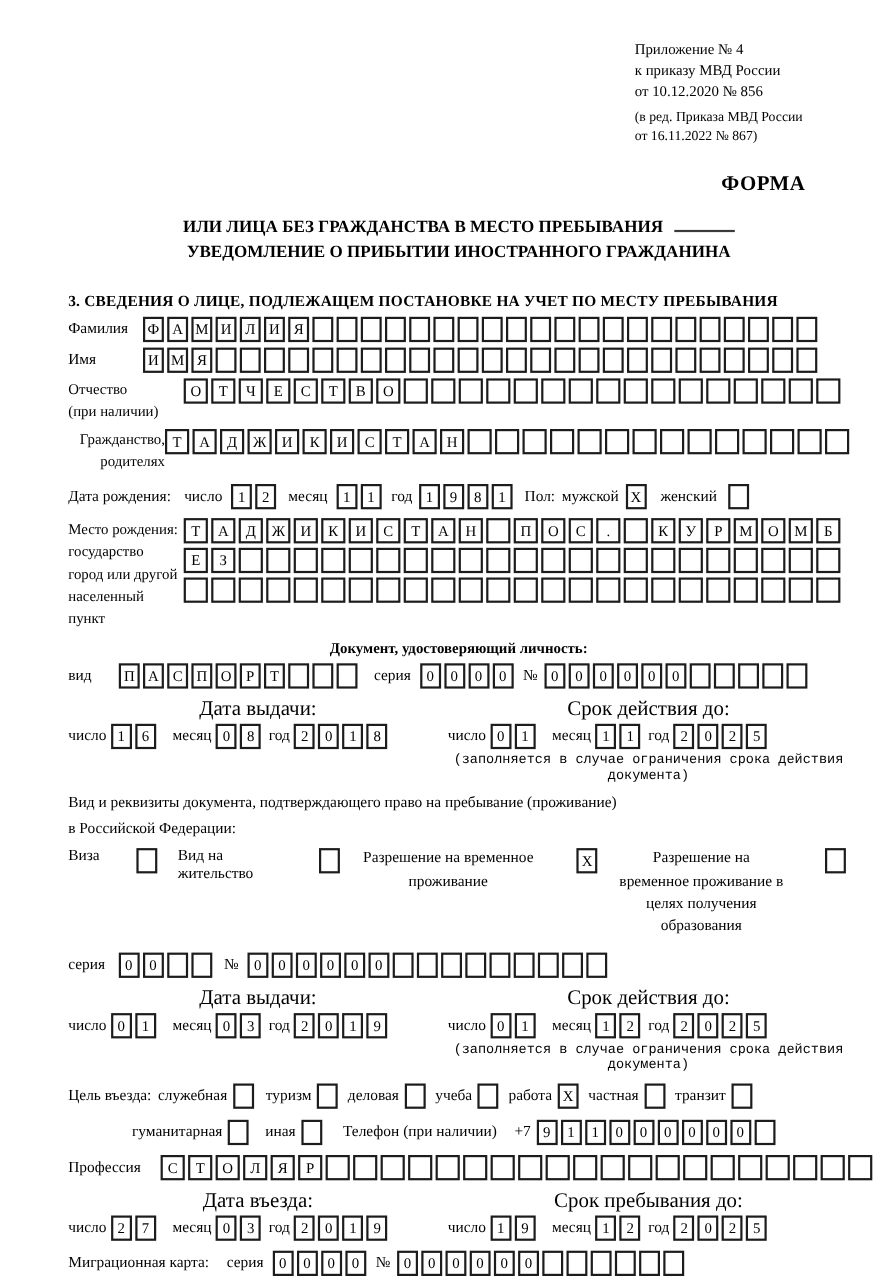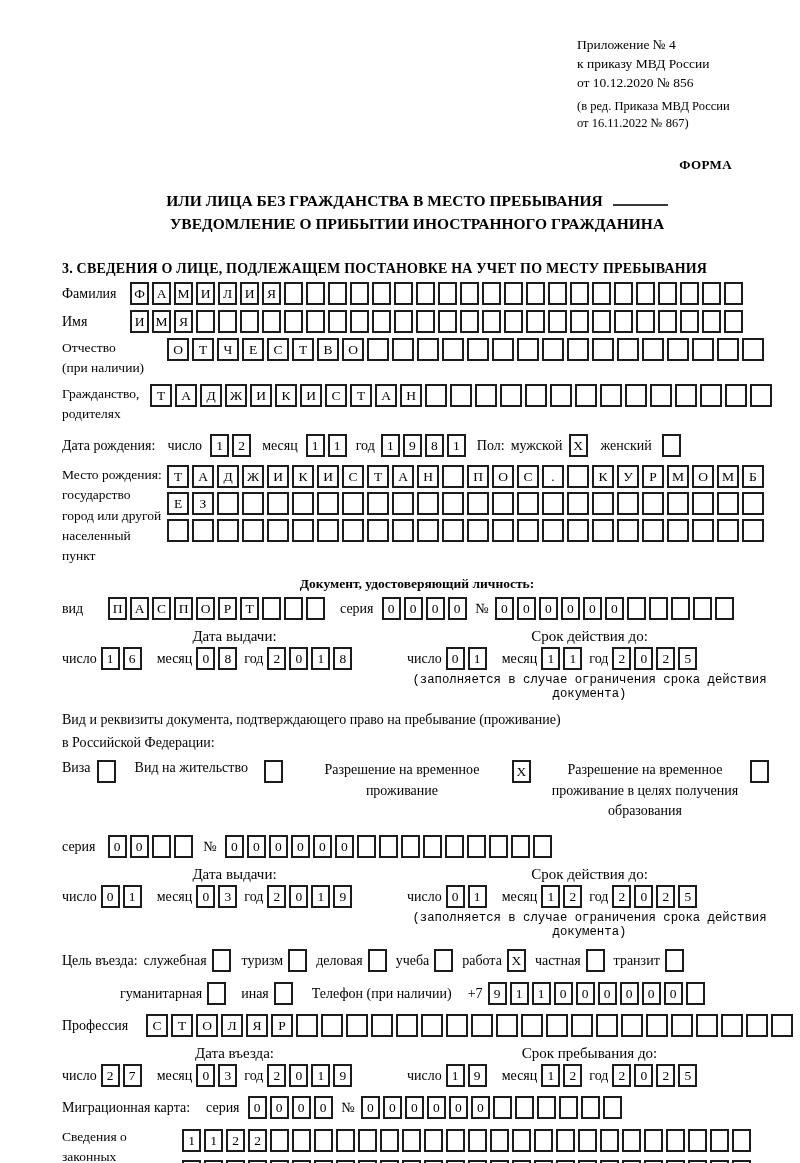--- a/index.html
+++ b/index.html
@@ -4,58 +4,58 @@
 <style>
   * { box-sizing: border-box; margin: 0; padding: 0; }
   html,body { background:#888; }
   body { width:800px; margin:0 auto; font-family:"Liberation Serif", serif; color:#000; }
   .page { width:800px; min-height:1163px; background:#fff; padding:36px 28px 24px 62px; }
 
   
   .hdr { margin-left:auto; width:195px; font-size:13.5px; line-height:1.4; }
   .hdr .small { font-size:12.5px; }
   .hdr .gap { height:5px; }
-  .forma { text-align:right; font-weight:bold; font-size:13px; margin:24px 40px 0 0; letter-spacing:.4px; }
+  .forma { text-align:right; font-weight:bold; font-size:19px; margin:24px 40px 0 0; letter-spacing:.4px; }
 
   .title { text-align:center; font-weight:bold; font-size:15.5px; line-height:1.5; margin-top:16px; }
   .blank-line { display:inline-block; width:55px; height:13px; border-bottom:2px solid #3a3a3a; margin-left:10px; }
 
   .sec { font-weight:bold; font-size:14px; margin-top:26px; letter-spacing:.2px; }
 
   .row { display:flex; align-items:center; margin-top:5px; }
   .row.start { align-items:flex-start; }
   .lbl { font-size:14px; flex:none; }
   .lbl2 { font-size:13.5px; line-height:1.5; }
 
   .cells { display:flex; flex:none; }
   .cell { flex:none; width:19px; height:23px; border:2px solid #1c1c1c; margin-right:3px;
           font-size:13.5px; line-height:19px; text-align:center; }
   .cells.wide .cell { width:22px; }
 
-  .w68 { width:68px; } .w88 { width:88px; } .w103 { width:105px; } .w118 { width:120px; }
+  .w68 { width:68px; } .w88 { width:88px;text-align:right; } .w103 { width:105px; } .w118 { width:120px; }
   .ml6 { margin-left:6px; } .ml8 { margin-left:8px; } .ml10 { margin-left:10px; }
   .ml12 { margin-left:12px; } .ml16 { margin-left:16px; }
   .stack { display:flex; flex-direction:column; }
   .stack .cells { margin-top:4px; }
   .stack .cells:first-child { margin-top:0; }
 
   .center-bold { text-align:center; font-weight:bold; font-size:13.5px; margin-top:10px; }
 
   .date-pair { display:flex; margin-top:8px; }
   .date-col-l { flex:none; width:345px; }
   .date-col-r { flex:1; }
-  .date-head { text-align:center; font-size:15px; margin-bottom:2px; }
+  .date-head { text-align:center; font-size:19px; margin-bottom:2px; }
   .date-line { display:flex; align-items:center; font-size:14px; }
   .date-line .cells { margin:0 4px; }
   .date-note { font-size:12.3px; text-align:center; margin-top:3px;font-family:Liberation Mono, monospace; }
 
   .para { font-size:14px; line-height:1.6; margin-top:8px; }
 
   .cbrow { display:flex; align-items:flex-start; margin-top:6px; font-size:14px; }
-  .cbitem { display:flex; align-items:flex-start; }
+  .cbitem { display:flex; align-items:flex-start;gap:27px; }
   .cb-label-c { text-align:center; line-height:1.45; }
   .mw200 { max-width:200px; } .mw190 { max-width:190px; }
 
   .purpose { display:flex; align-items:center; font-size:14px; margin-top:10px; flex-wrap:nowrap; }
   .purpose .cells { margin-left:5px; }
 </style>
 </head>
 <body>
 
 <div class="page">

